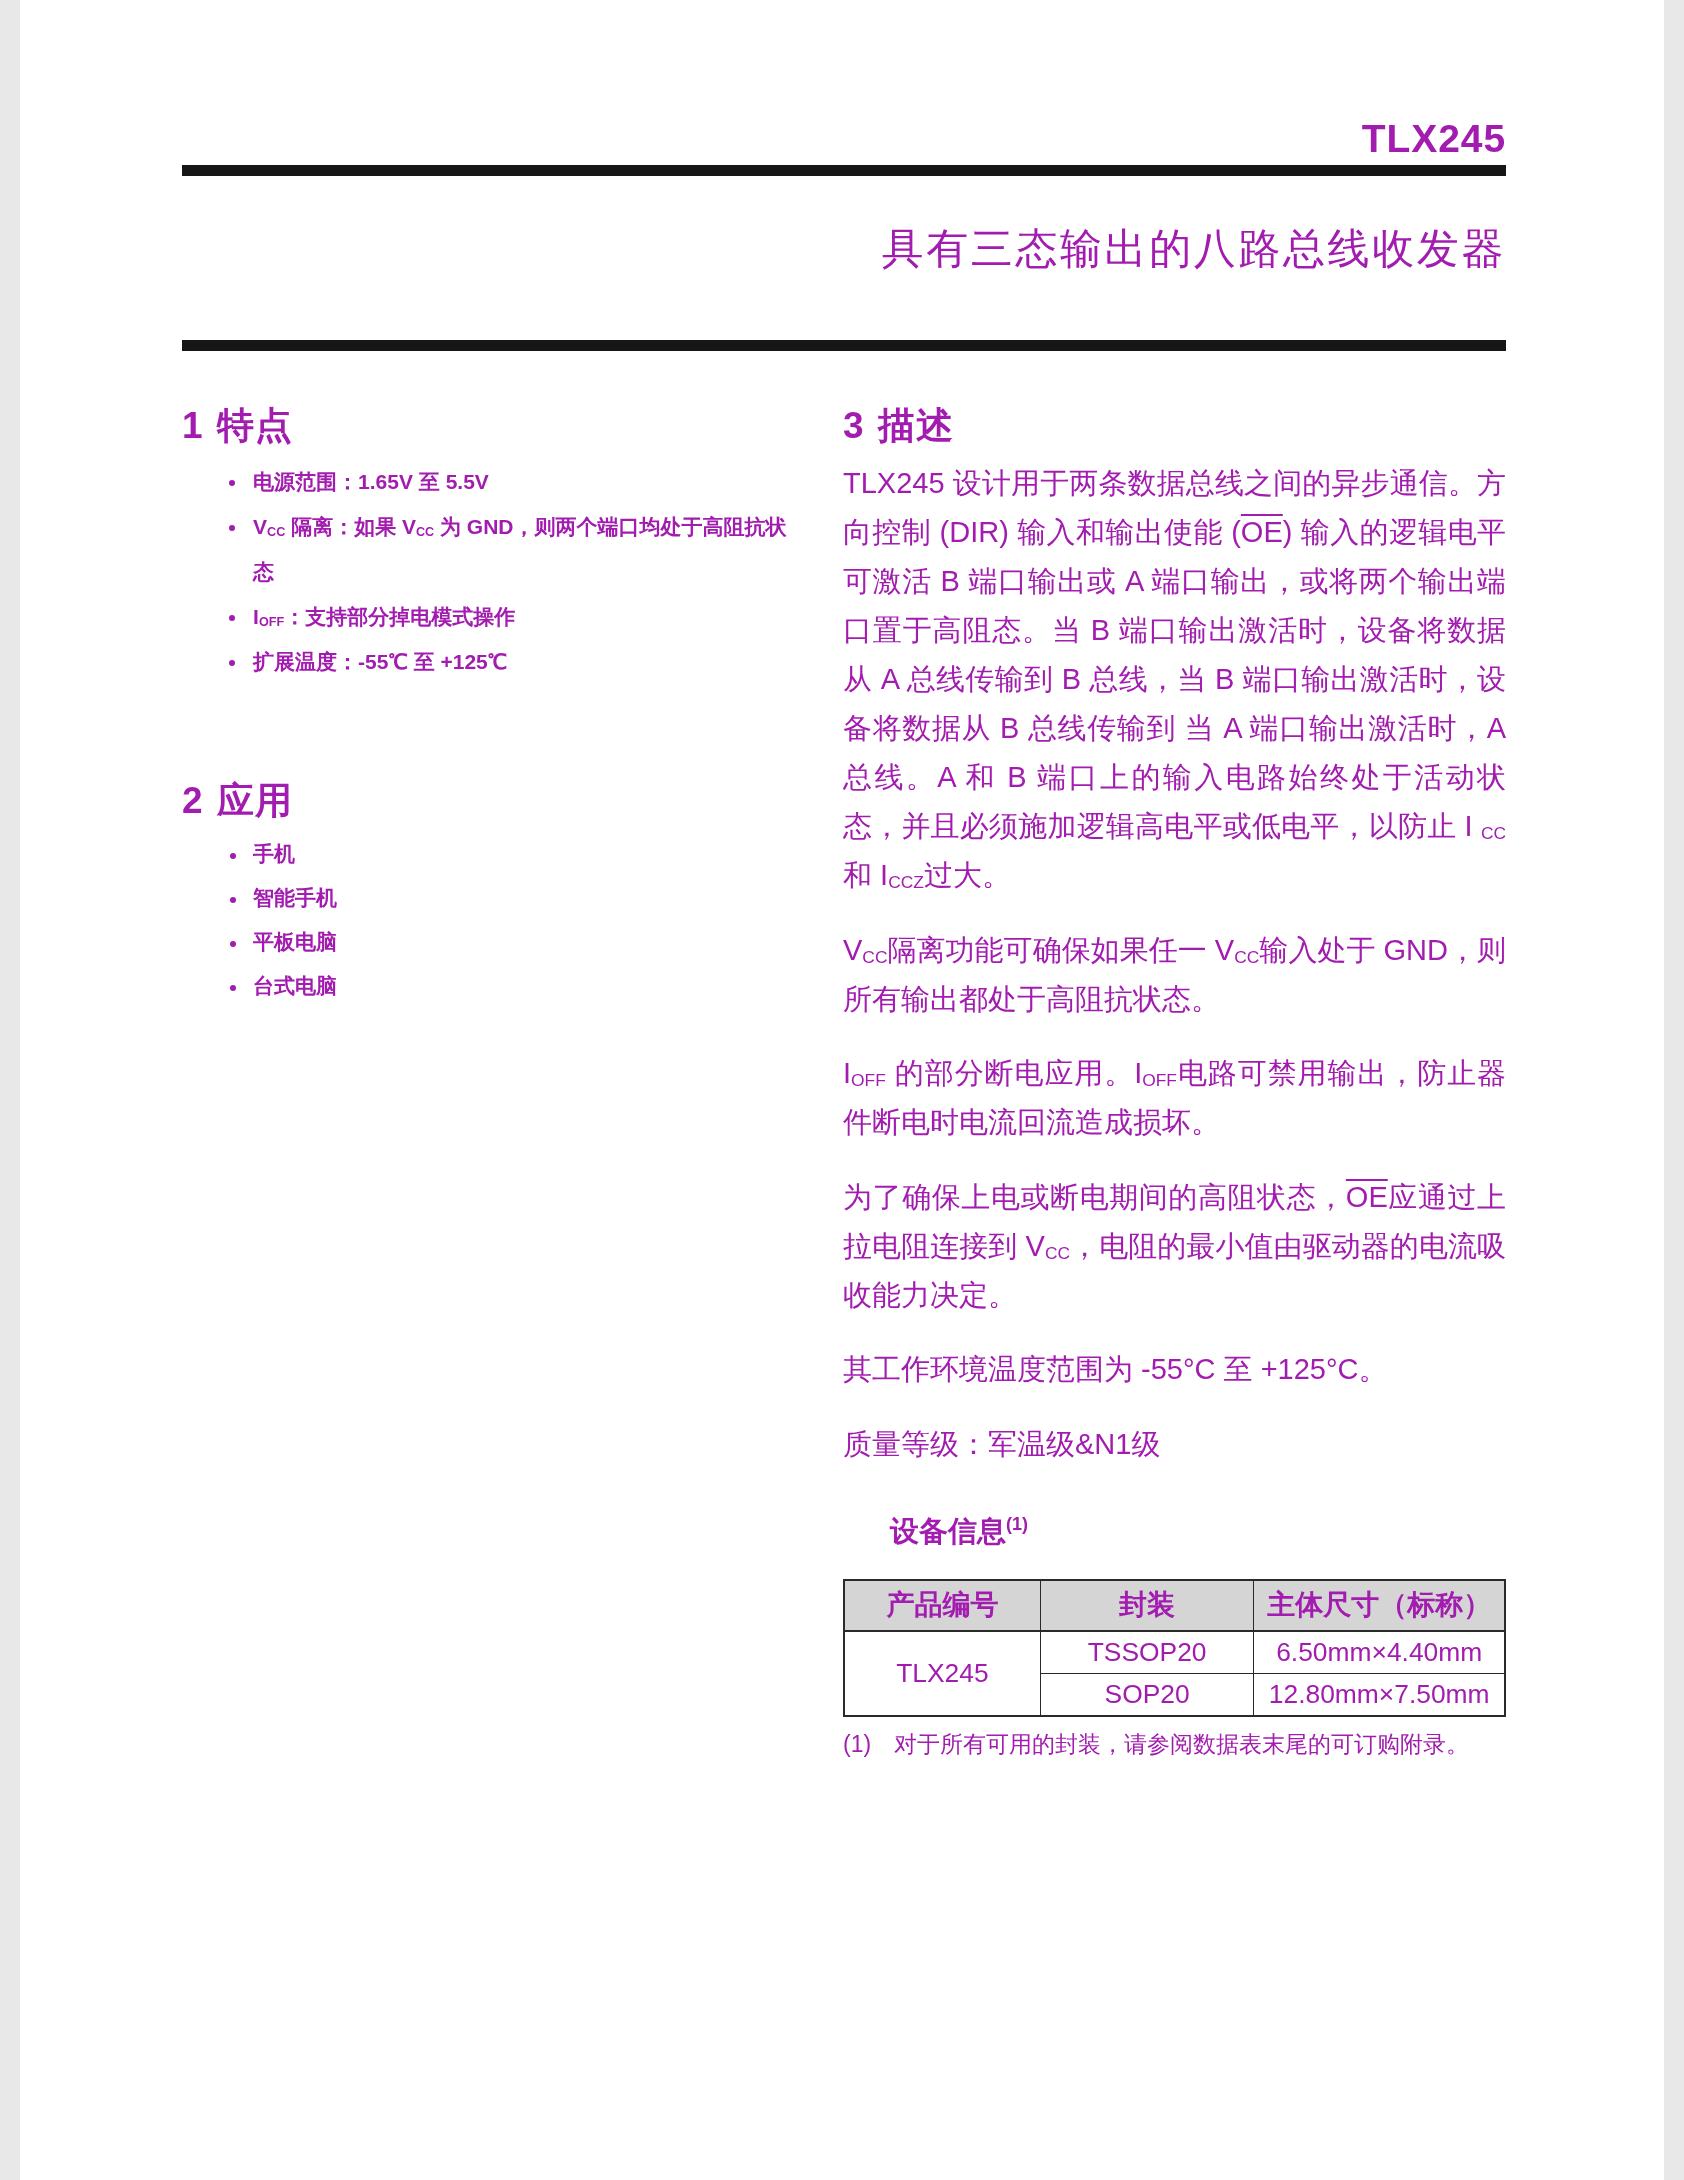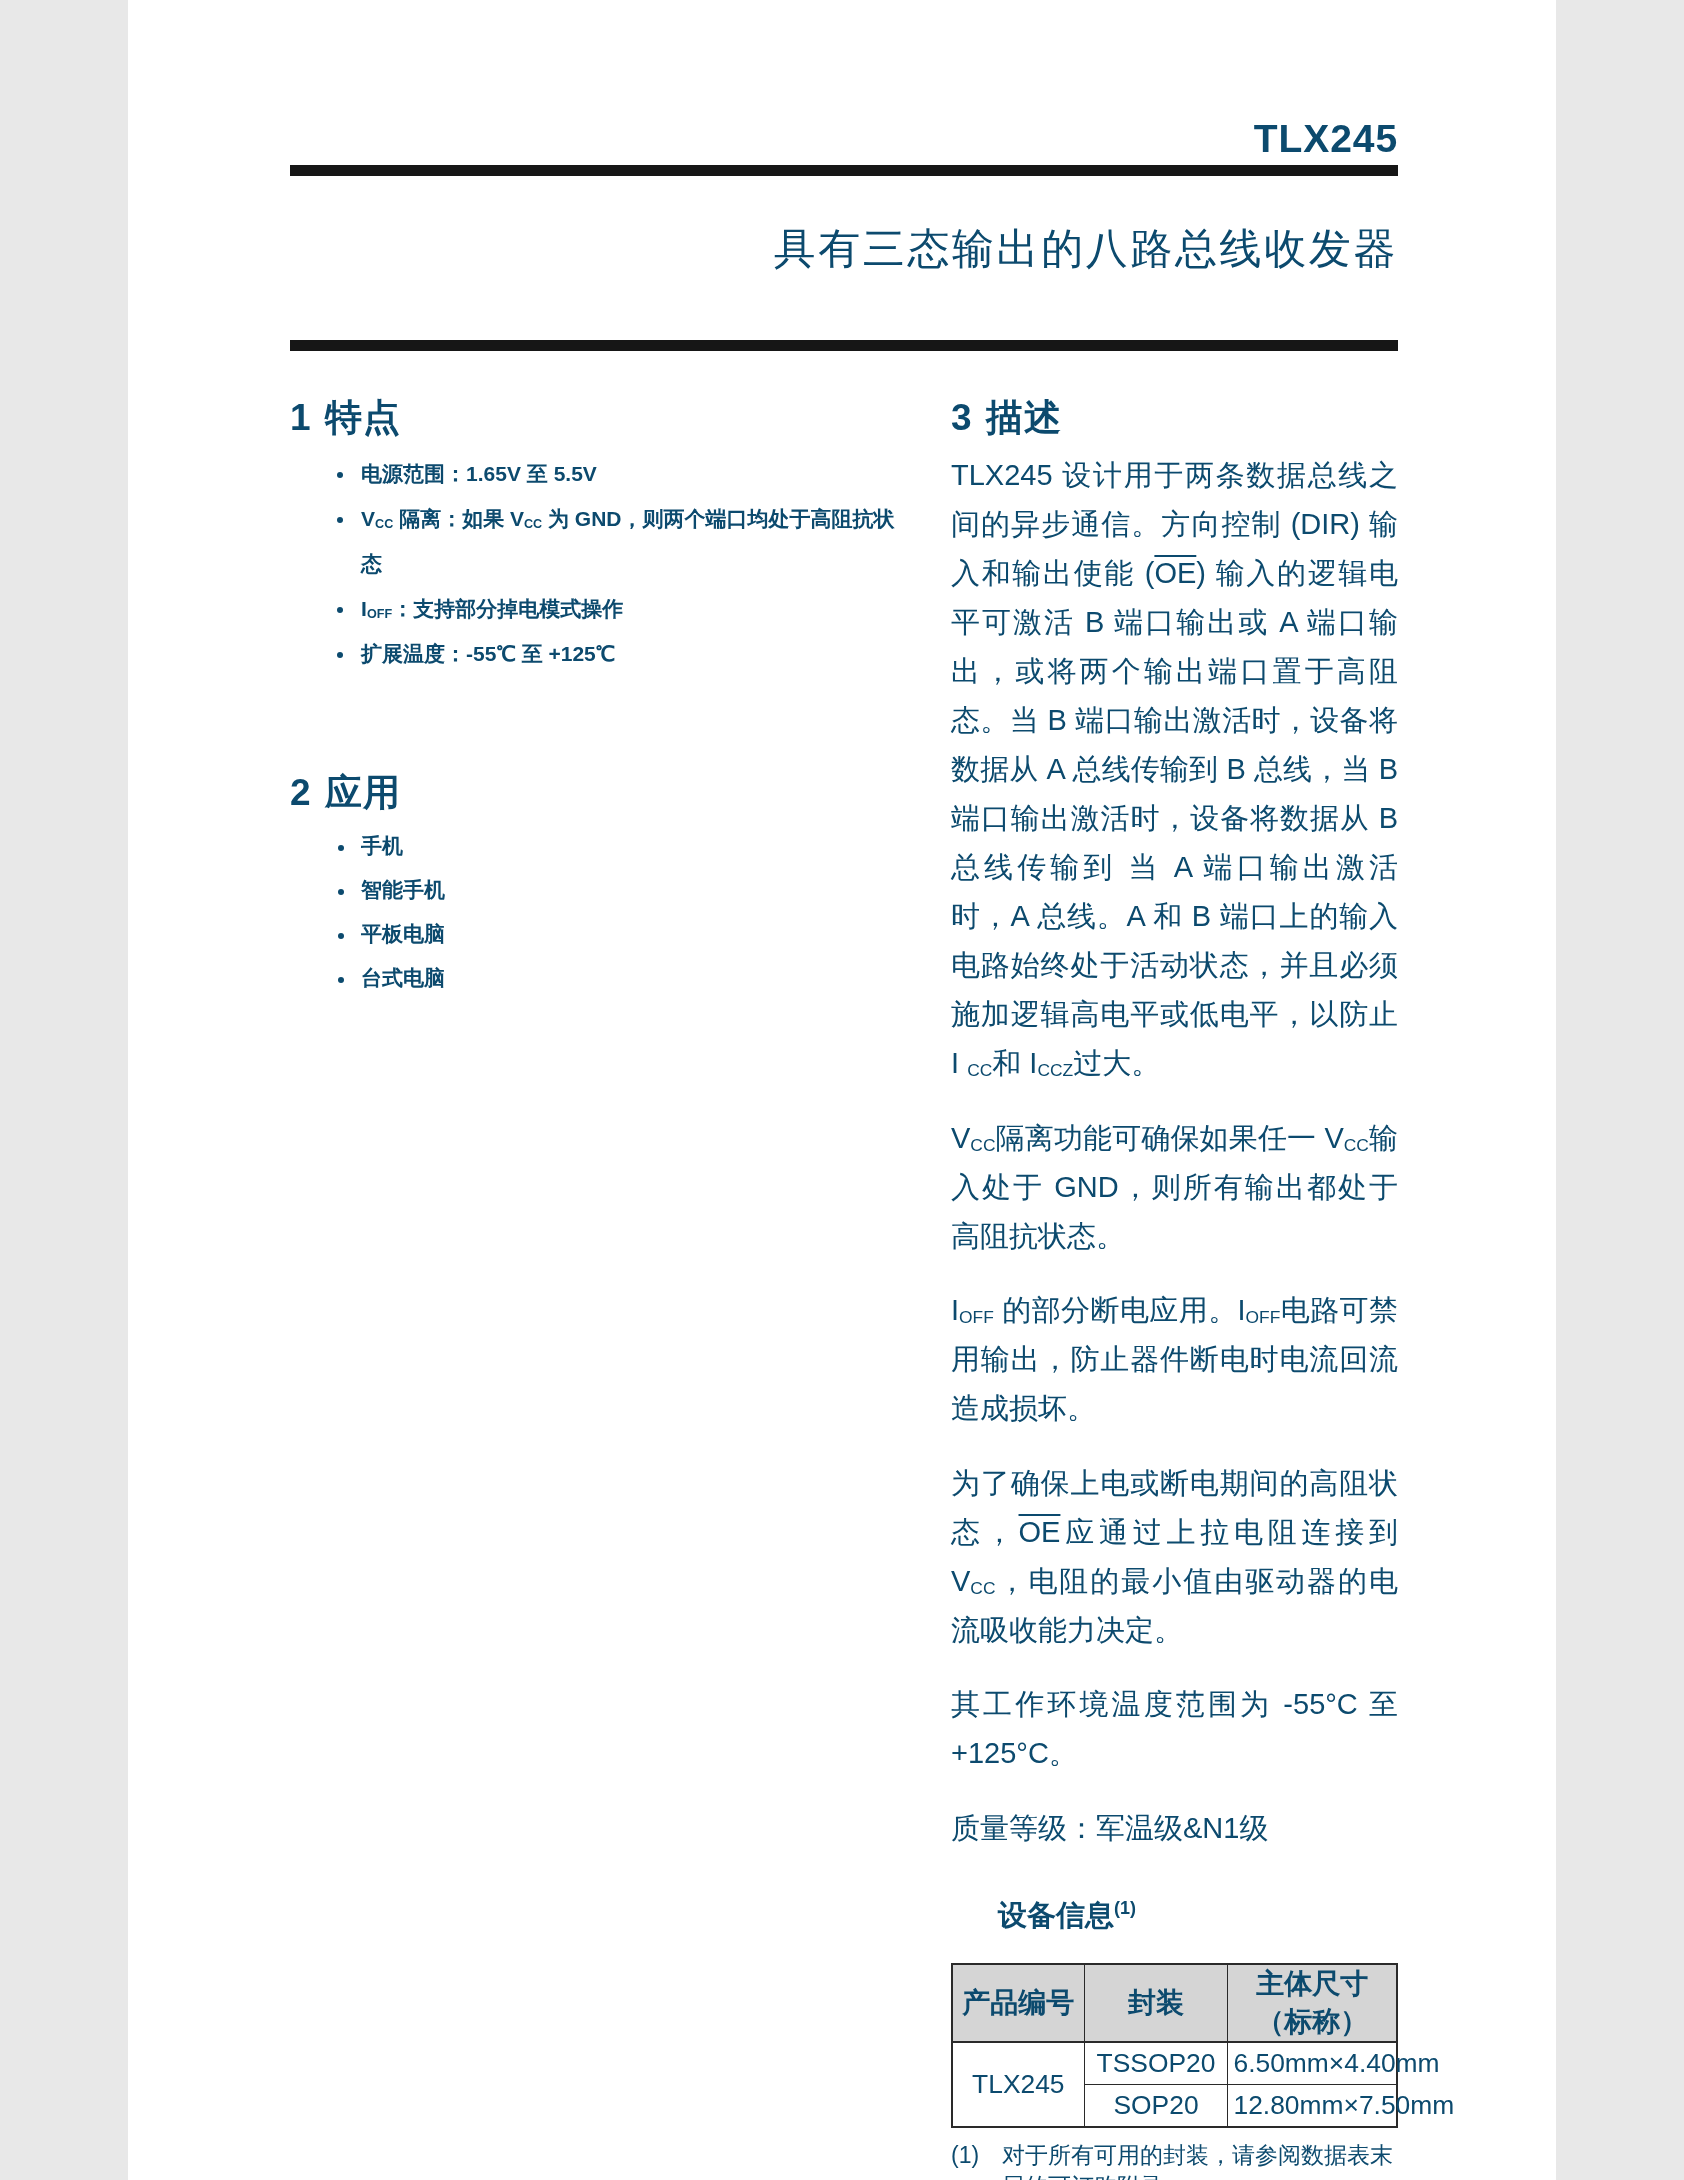--- a/index.html
+++ b/index.html
@@ -1,22 +1,22 @@
 <!DOCTYPE html>
 <html lang="zh" style="font-size:13.6px"><head>
 <meta charset="utf-8">
 <style>
   html, body { margin: 0; padding: 0; background: #e8e8e8; }
   .page {
     position: relative;
-    width: 1428px;
+    width: 1644px;
     height: 2181px;
     margin: 0 auto;
     background: #ffffff;
-    color: #0c4a6e;
+    color: #a21caf;
     font-family: "Liberation Sans", sans-serif;
     overflow: hidden;
   }
   .content { padding: 0 158px 0 162px; }
 
   
   .doc-header { padding-top: 118px; }
   .part-number {
     text-align: right;
     font-size: 39px;
@@ -36,21 +36,21 @@
     line-height: 55px;
   }
   .rule-under-title { margin-top: 63px; }
 
   
   .columns { display: flex; margin-top: 37px; }
   .col-left  { flex: 0 0 609px; }
   .col-right { flex: 1 1 auto; margin-left: 52px; }
 
   h2.section-heading {
-    margin: 8px 0 12px 0;
+    margin: 16px 0 12px 0;
     font-size: 37px;
     line-height: 43px;
     font-weight: bold;
     letter-spacing: 0.9px;
   }
   h2.section-heading .sec-num { margin-right: 13.6px; }
 
   ul.bullet-list {
     margin: 0;
     padding: 0 0 0 66px;

